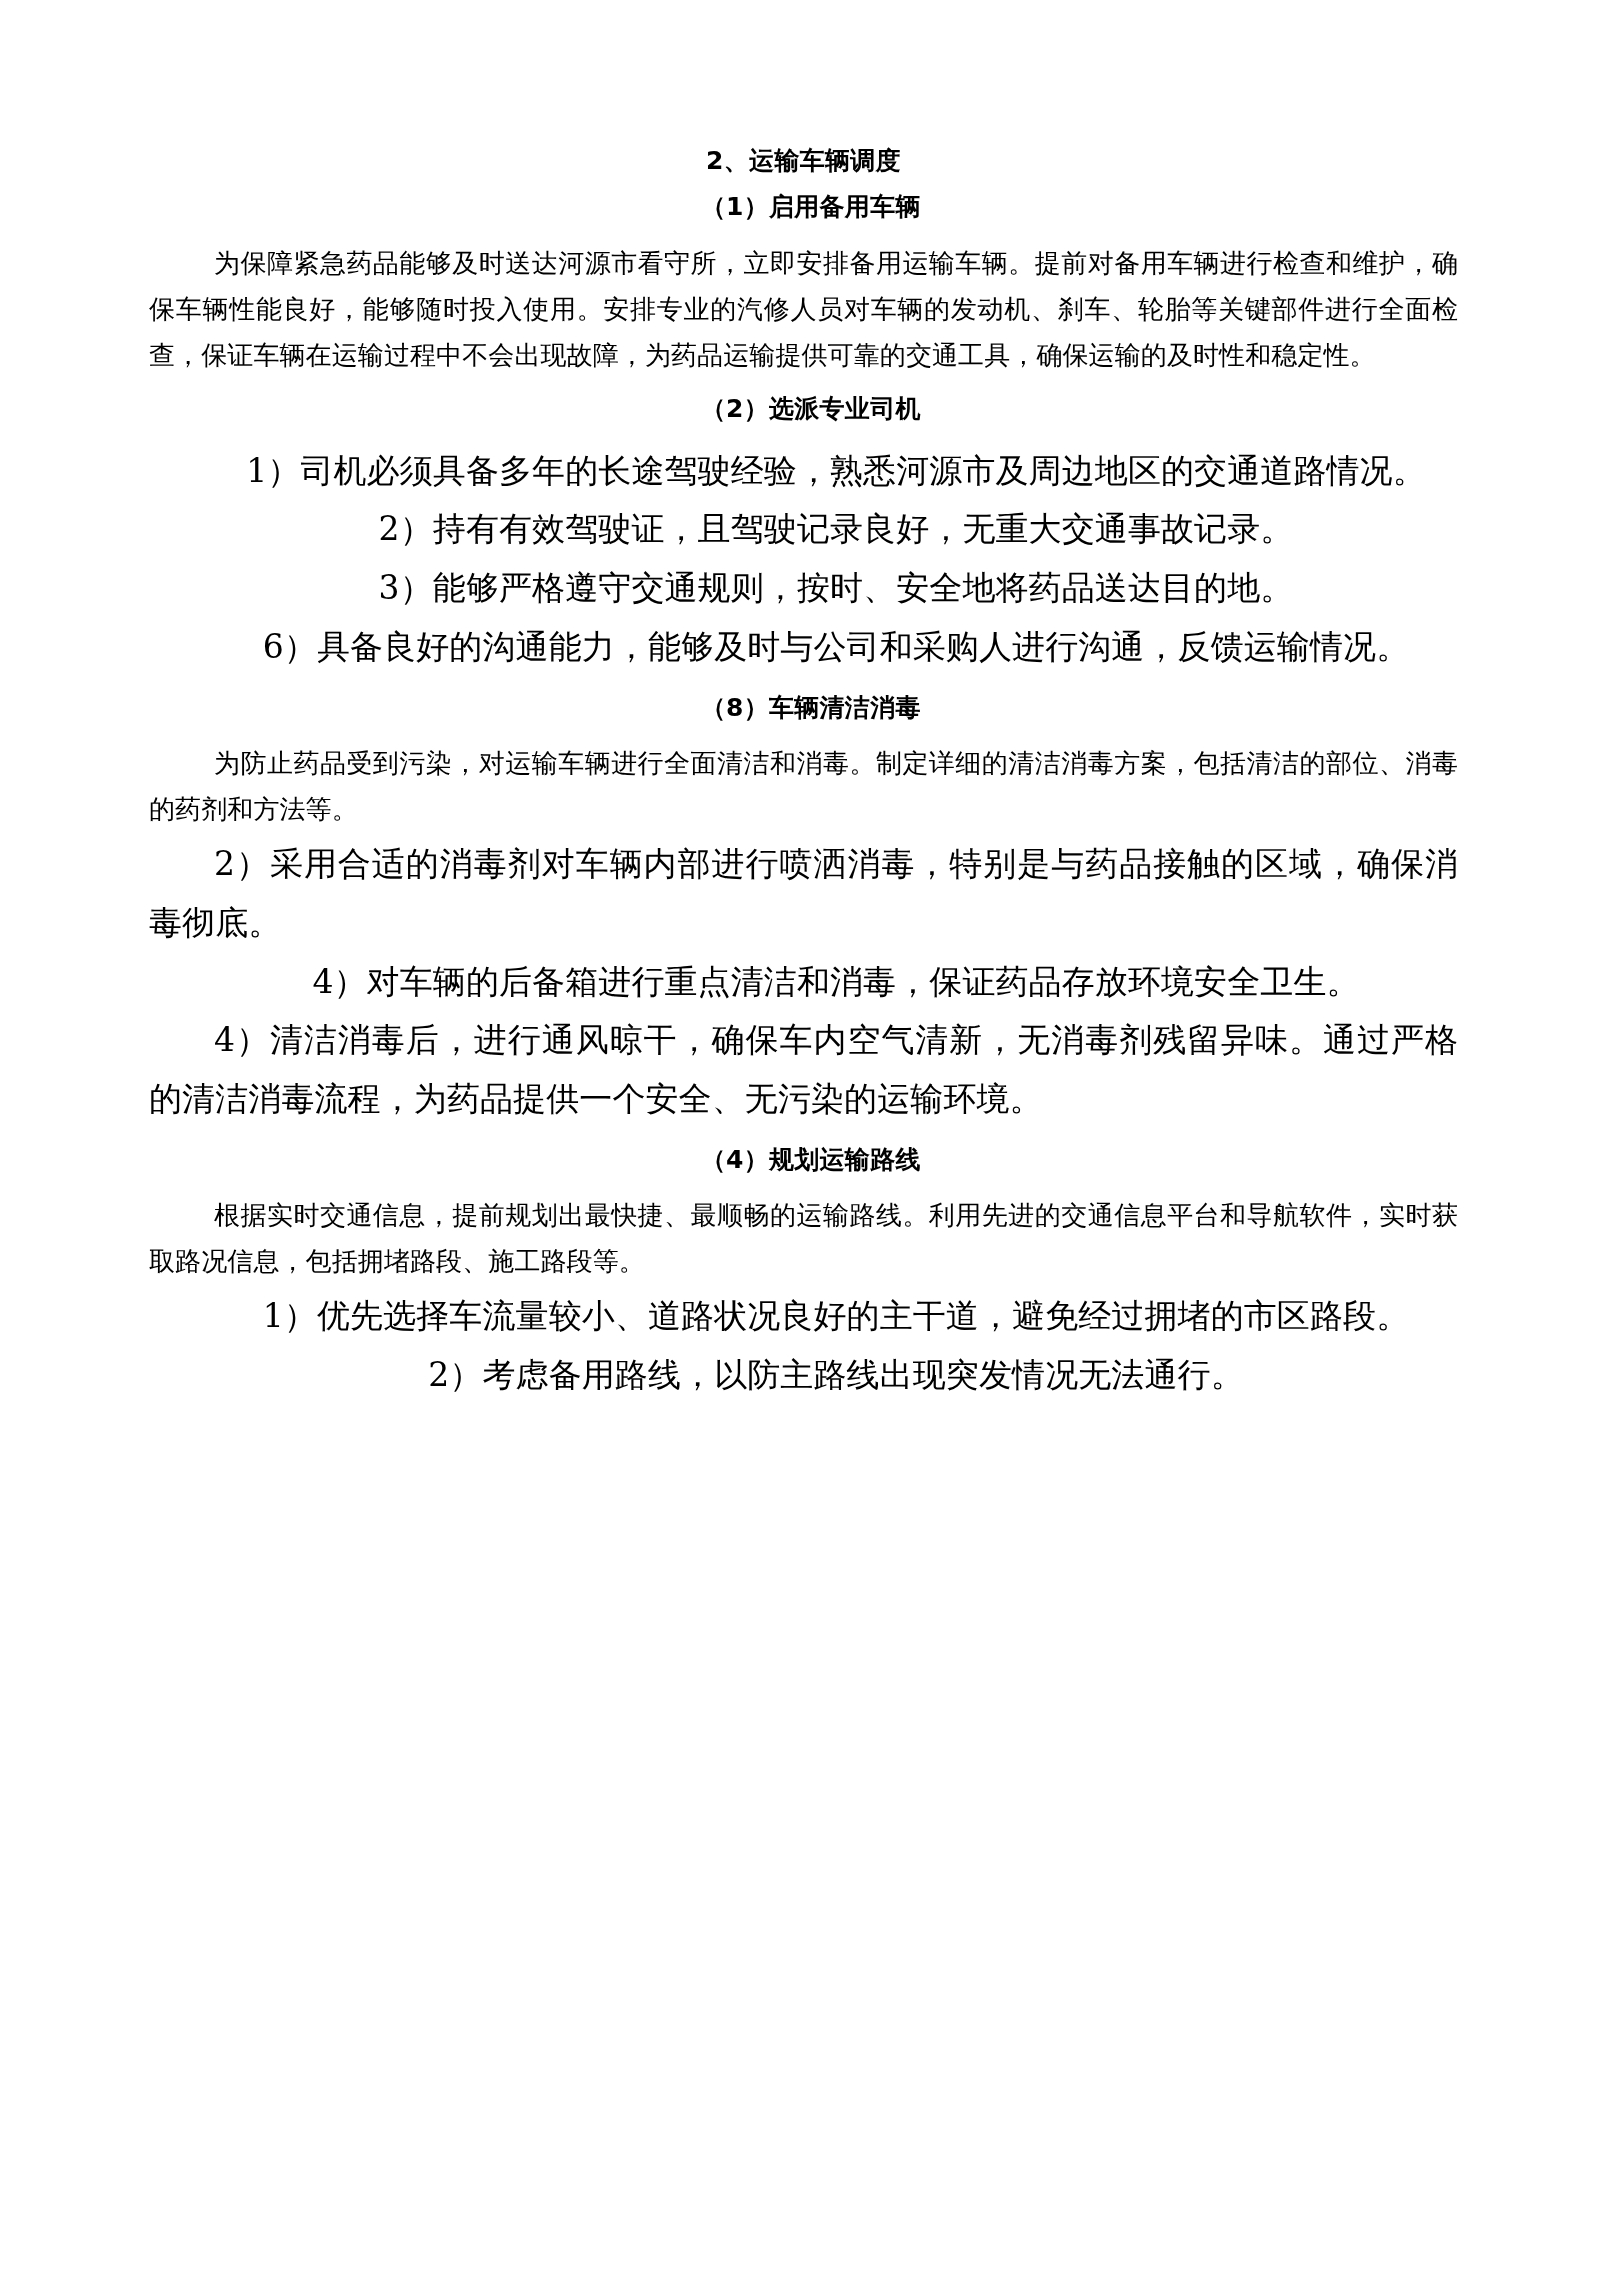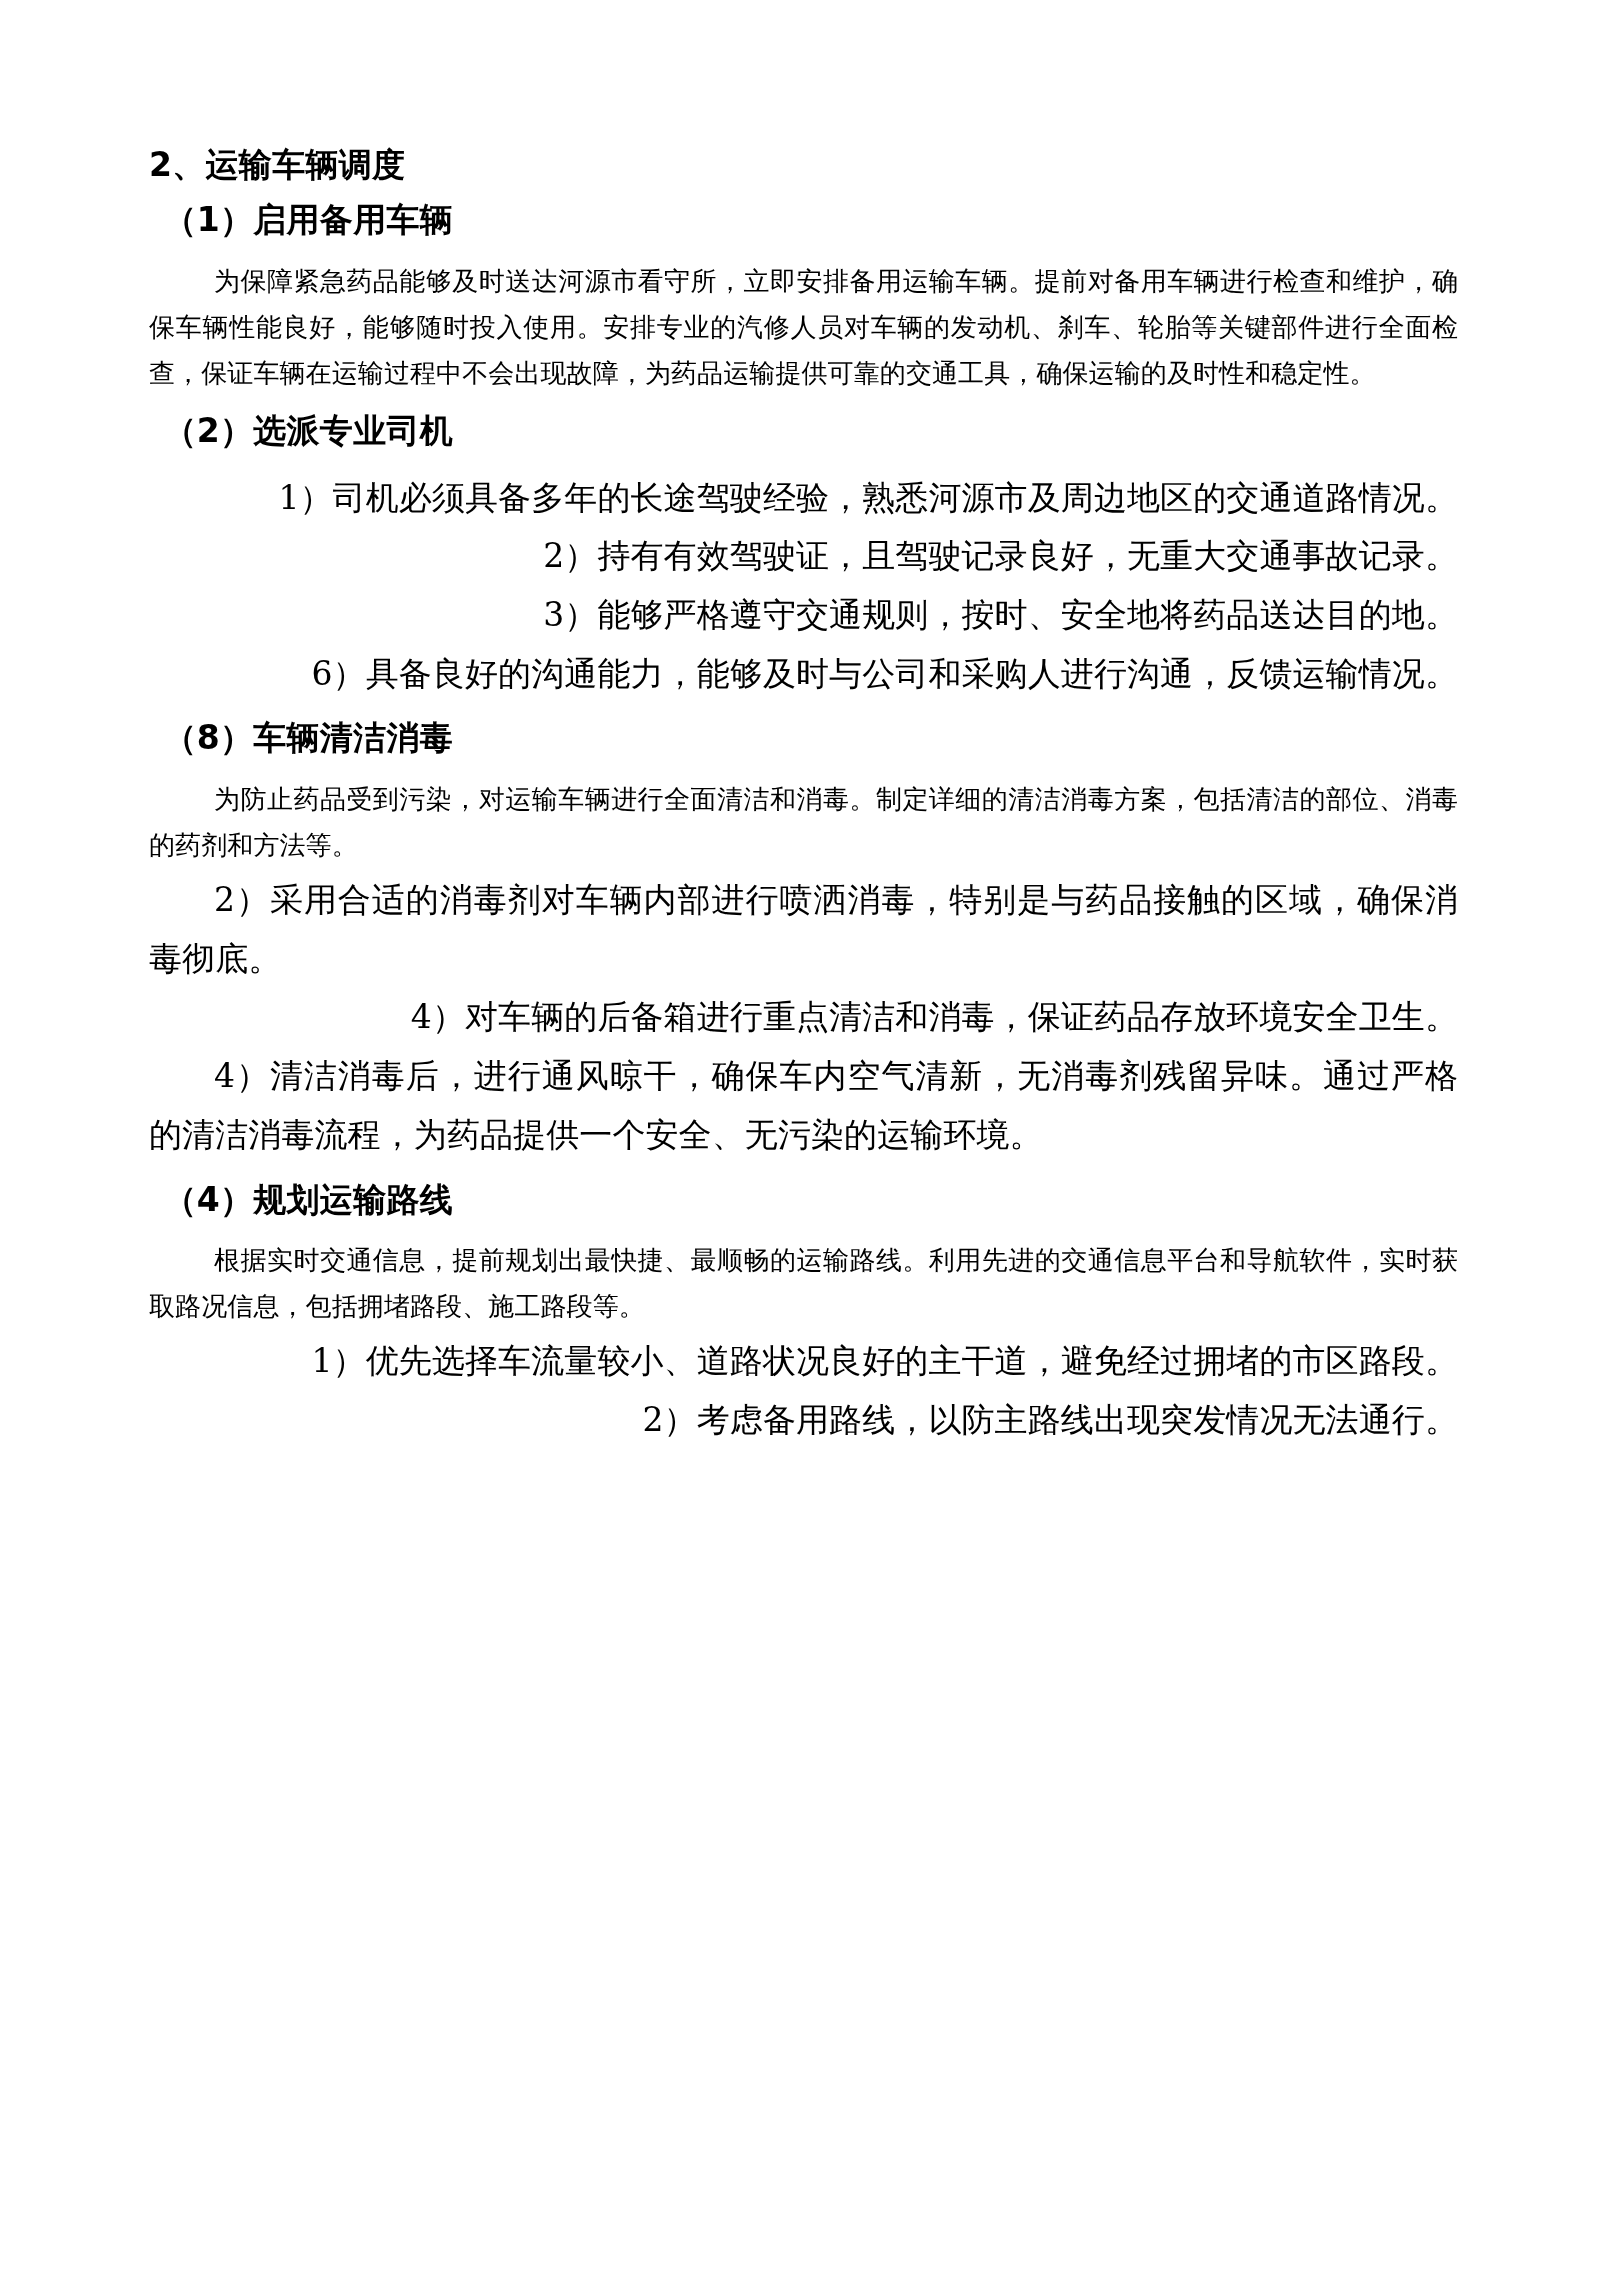--- a/index.html
+++ b/index.html
@@ -19,25 +19,26 @@
     box-sizing: border-box;
     padding: 147px 164px 131px 149px;
     overflow: hidden;
   }
   .doc-body {
     width: 1309px;
   }
   .heading {
     font-family: "DejaVu Sans", "Liberation Sans", sans-serif;
     font-weight: bold;
-    font-size: 33px;
+    font-size: 25px;
     line-height: 1.12;
     letter-spacing: 0.3px;
     margin: 0 0 18.3px 0;
     white-space: pre;
+    text-align: center;
   }
   .heading.lvl2 {
     margin-top: 17px;
     padding-left: 14.4px;
   }
   .para {
     font-size: 26px;
     line-height: 1.78;
     text-align: justify;
     text-justify: inter-character;
@@ -48,21 +49,21 @@
   .listitem {
     font-size: 33px;
     line-height: 1.78;
     text-align: justify;
     text-justify: inter-character;
     text-indent: 65px;
     margin: 0;
     letter-spacing: 0.1px;
   }
   .listitem.nojustify {
-    text-align: right;
+    text-align: center;
   }
 </style>
 </head>
 <body>
 
 <div class="page">
   <div class="doc-body">
 
     <h1 class="heading">2、运输车辆调度</h1>
 

